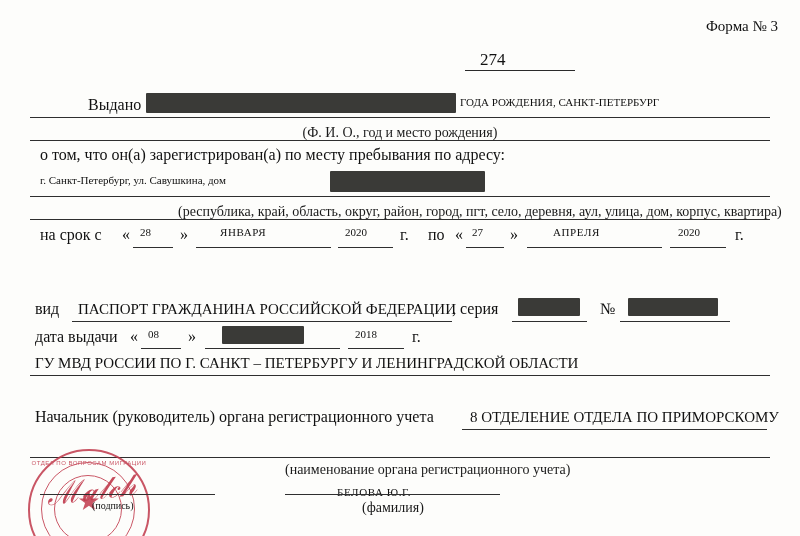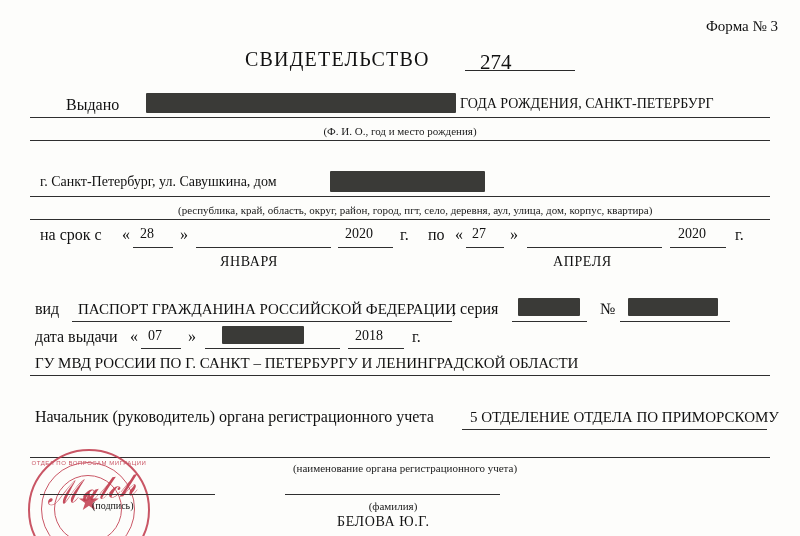--- a/index.html
+++ b/index.html
@@ -30,21 +30,21 @@
     left: 245px;
     top: 48px;
     font-size: 20px;
     letter-spacing: 1.2px;
     font-family: "Liberation Serif", serif;
   }
   .doc-number {
     position: absolute;
     left: 480px;
     top: 50px;
-    font-size: 21px;
+    font-size: 17px;
     font-family: "Liberation Serif", serif;
   }
   .doc-number-rule {
     position: absolute;
     left: 465px;
     top: 70px;
     width: 110px;
     border-bottom: 1px solid #2a2a2a;
   }
   .subtitle {
@@ -66,36 +66,35 @@
     border-bottom: 1px solid #2f2f2f;
     height: 0;
   }
   .redact {
     position: absolute;
     background: #3a3a37;
     border-radius: 1px;
   }
   .caption {
     position: absolute;
+    font-size: 14px;
+    font-family: "Liberation Serif", serif;
+    color: #1a1a1a;
+    white-space: nowrap;
+    text-align: center;
+  }
+  .hand {
+    position: absolute;
     font-size: 11px;
-    font-family: "Liberation Serif", serif;
-    color: #1a1a1a;
-    white-space: nowrap;
-    text-align: center;
-  }
-  .hand {
-    position: absolute;
-    font-size: 14px;
     font-family: "Liberation Serif", serif;
     white-space: nowrap;
     text-align: center;
   }
   .spaced {
     letter-spacing: 0.6px;
-    margin-top: 28px;
   }
   .small-caps-line {
     position: absolute;
     font-size: 15px;
     font-family: "Liberation Serif", serif;
     white-space: nowrap;
   }
 
   
   .stamp {
@@ -166,31 +165,31 @@
     font-family: "Liberation Serif", serif;
   }
 </style>
 </head>
 <body>
 
 <div class="page">
 
   <div class="form-no">Форма № 3</div>
 
-  <div class="title">СВИДЕТЕЛЬСТВО</div>
   <div class="doc-number">274</div>
   <div class="doc-number-rule"></div>
 
-  <div class="row-label" style="left:66px; top:96px;">Выдано</div>
+  <div class="row-label" style="left:88px; top:96px;">Выдано</div>
   <div class="redact" style="left:146px; top:93px; width:310px; height:20px;"></div>
   <div class="hand" style="left:460px; top:96px;">ГОДА РОЖДЕНИЯ, САНКТ-ПЕТЕРБУРГ</div>
   <div class="rule" style="left:30px; top:117px; width:740px;"></div>
   <div class="rule" style="left:30px; top:140px; width:740px;"></div>
   <div class="caption" style="left:240px; top:125px; width:320px;">(Ф. И. О., год и место рождения)</div>
 
+  <div class="row-label" style="left:40px; top:146px;">о том, что он(а) зарегистрирован(а) по месту пребывания по адресу:</div>
 
   <div class="hand" style="left:40px; top:174px;">г. Санкт-Петербург, ул. Савушкина, дом</div>
   <div class="redact" style="left:330px; top:171px; width:155px; height:21px;"></div>
   <div class="rule" style="left:30px; top:196px; width:740px;"></div>
   <div class="rule" style="left:30px; top:219px; width:740px;"></div>
   <div class="caption" style="left:178px; top:204px; width:440px;">(республика, край, область, округ, район, город, пгт, село, деревня, аул, улица, дом, корпус, квартира)</div>
 
   <div class="row-label" style="left:40px; top:226px;text-align:center;">на срок с</div>
   <div class="row-label" style="left:122px; top:226px;">«</div>
   <div class="hand" style="left:140px; top:226px;">28</div>
@@ -218,34 +217,34 @@
   <div class="rule" style="left:72px; top:321px; width:380px;"></div>
   <div class="row-label" style="left:452px; top:300px;">, серия</div>
   <div class="redact" style="left:518px; top:298px; width:62px; height:18px;"></div>
   <div class="rule" style="left:512px; top:321px; width:75px;"></div>
   <div class="row-label" style="left:600px; top:300px;">№</div>
   <div class="redact" style="left:628px; top:298px; width:90px; height:18px;"></div>
   <div class="rule" style="left:620px; top:321px; width:110px;"></div>
 
   <div class="row-label" style="left:35px; top:328px;">дата выдачи</div>
   <div class="row-label" style="left:130px; top:328px;">«</div>
-  <div class="hand" style="left:148px; top:328px;">07</div>
+  <div class="hand" style="left:148px; top:328px;">08</div>
   <div class="rule" style="left:141px; top:348px; width:40px;"></div>
   <div class="row-label" style="left:188px; top:328px;">»</div>
   <div class="redact" style="left:222px; top:326px; width:82px; height:18px;"></div>
   <div class="rule" style="left:205px; top:348px; width:135px;"></div>
   <div class="hand" style="left:355px; top:328px;">2018</div>
   <div class="rule" style="left:348px; top:348px; width:56px;"></div>
   <div class="row-label" style="left:412px; top:328px;">г.</div>
 
   <div class="small-caps-line" style="left:35px; top:355px;">ГУ  МВД  РОССИИ  ПО  Г. САНКТ – ПЕТЕРБУРГУ  И  ЛЕНИНГРАДСКОЙ ОБЛАСТИ</div>
   <div class="rule" style="left:30px; top:375px; width:740px;"></div>
 
   <div class="row-label" style="left:35px; top:408px;">Начальник (руководитель) органа регистрационного учета</div>
-  <div class="small-caps-line" style="left:470px; top:409px;">5 ОТДЕЛЕНИЕ ОТДЕЛА  ПО ПРИМОРСКОМУ</div>
+  <div class="small-caps-line" style="left:470px; top:409px;">8 ОТДЕЛЕНИЕ ОТДЕЛА  ПО ПРИМОРСКОМУ</div>
   <div class="rule" style="left:462px; top:429px; width:305px;"></div>
   <div class="rule" style="left:30px; top:457px; width:740px;"></div>
   <div class="caption" style="left:285px; top:462px; width:240px;">(наименование органа регистрационного учета)</div>
 
   <div class="stamp">
     <div class="stamp-inner"></div>
     <div class="stamp-inner2"></div>
     <div class="stamp-text-top">ОТДЕЛ  ПО  ВОПРОСАМ  МИГРАЦИИ</div>
     <div class="stamp-eagle">★</div>
 

